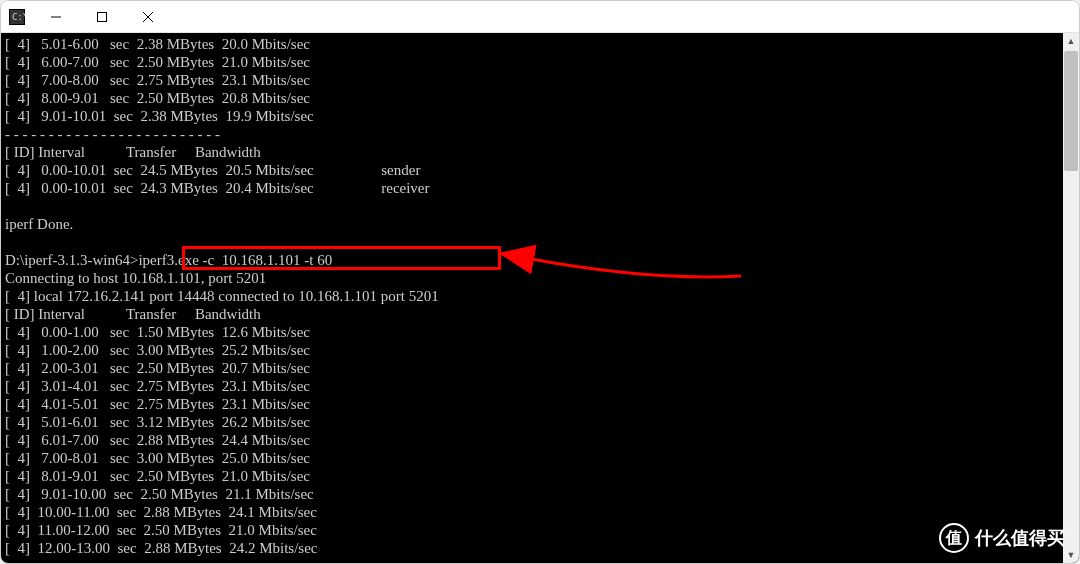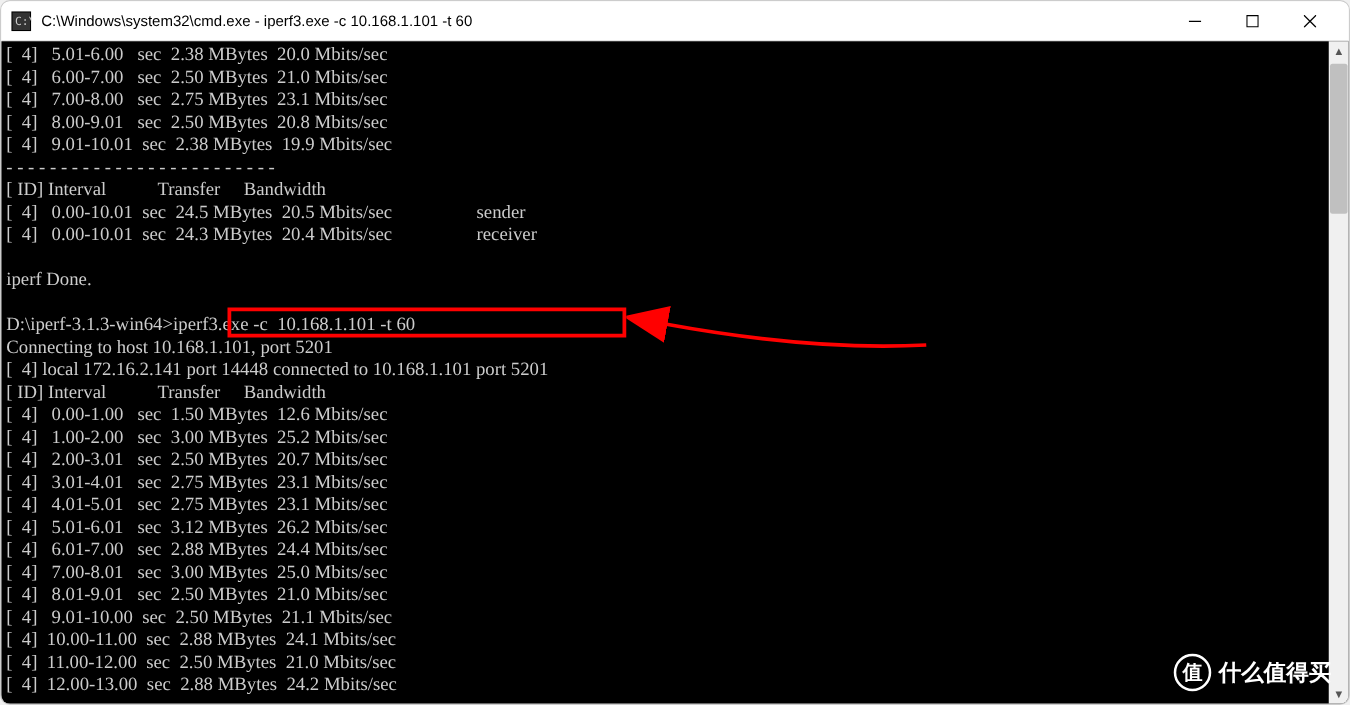--- a/index.html
+++ b/index.html
@@ -140,21 +140,20 @@
 
 <div class="window">
   <div class="titlebar">
     <span class="titlebar-icon">
       <svg width="16" height="16" viewBox="0 0 16 16">
           <rect x="0" y="0" width="16" height="16" fill="#000"></rect>
           <rect x="1" y="1" width="14" height="14" fill="#333"></rect>
           <text x="3" y="11" font-size="9" fill="#ccc" font-family="monospace">C:\</text>
         </svg>
     </span>
-    <span class="titlebar-title">C:\Windows\system32\cmd.exe - iperf3.exe  -c  10.168.1.101 -t 60</span>
     <div class="titlebar-controls">
       <div class="titlebar-btn">
         <svg width="10" height="10" viewBox="0 0 10 10">
             <line x1="0" y1="5" x2="10" y2="5" stroke="#000" stroke-width="1"></line>
           </svg>
       </div>
       <div class="titlebar-btn">
         <svg width="10" height="10" viewBox="0 0 10 10">
             <rect x="0.5" y="0.5" width="9" height="9" fill="none" stroke="#000" stroke-width="1"></rect>
           </svg>

